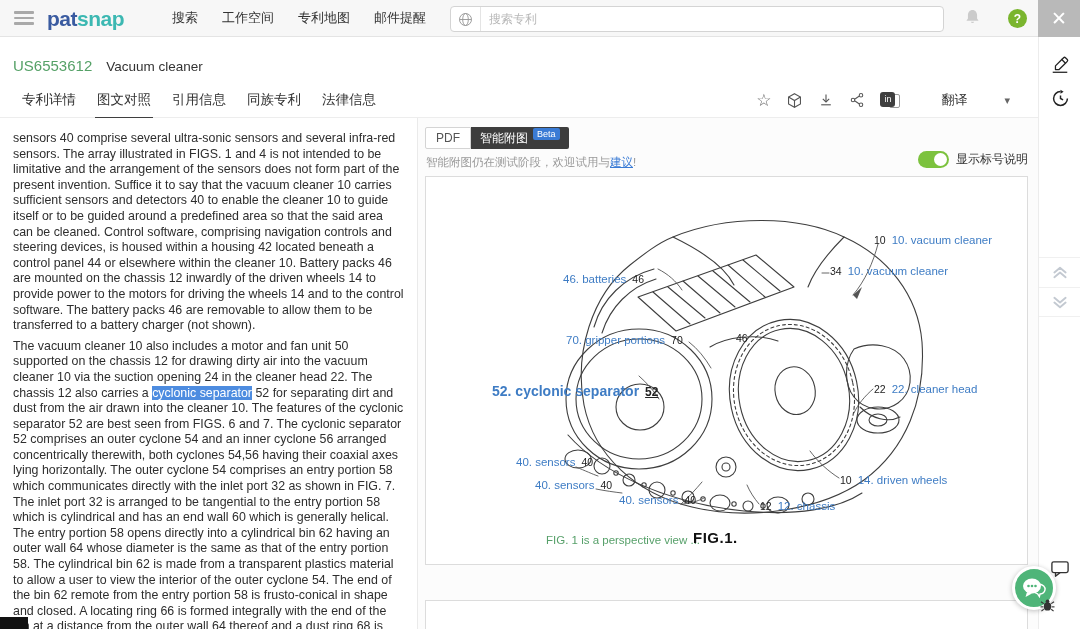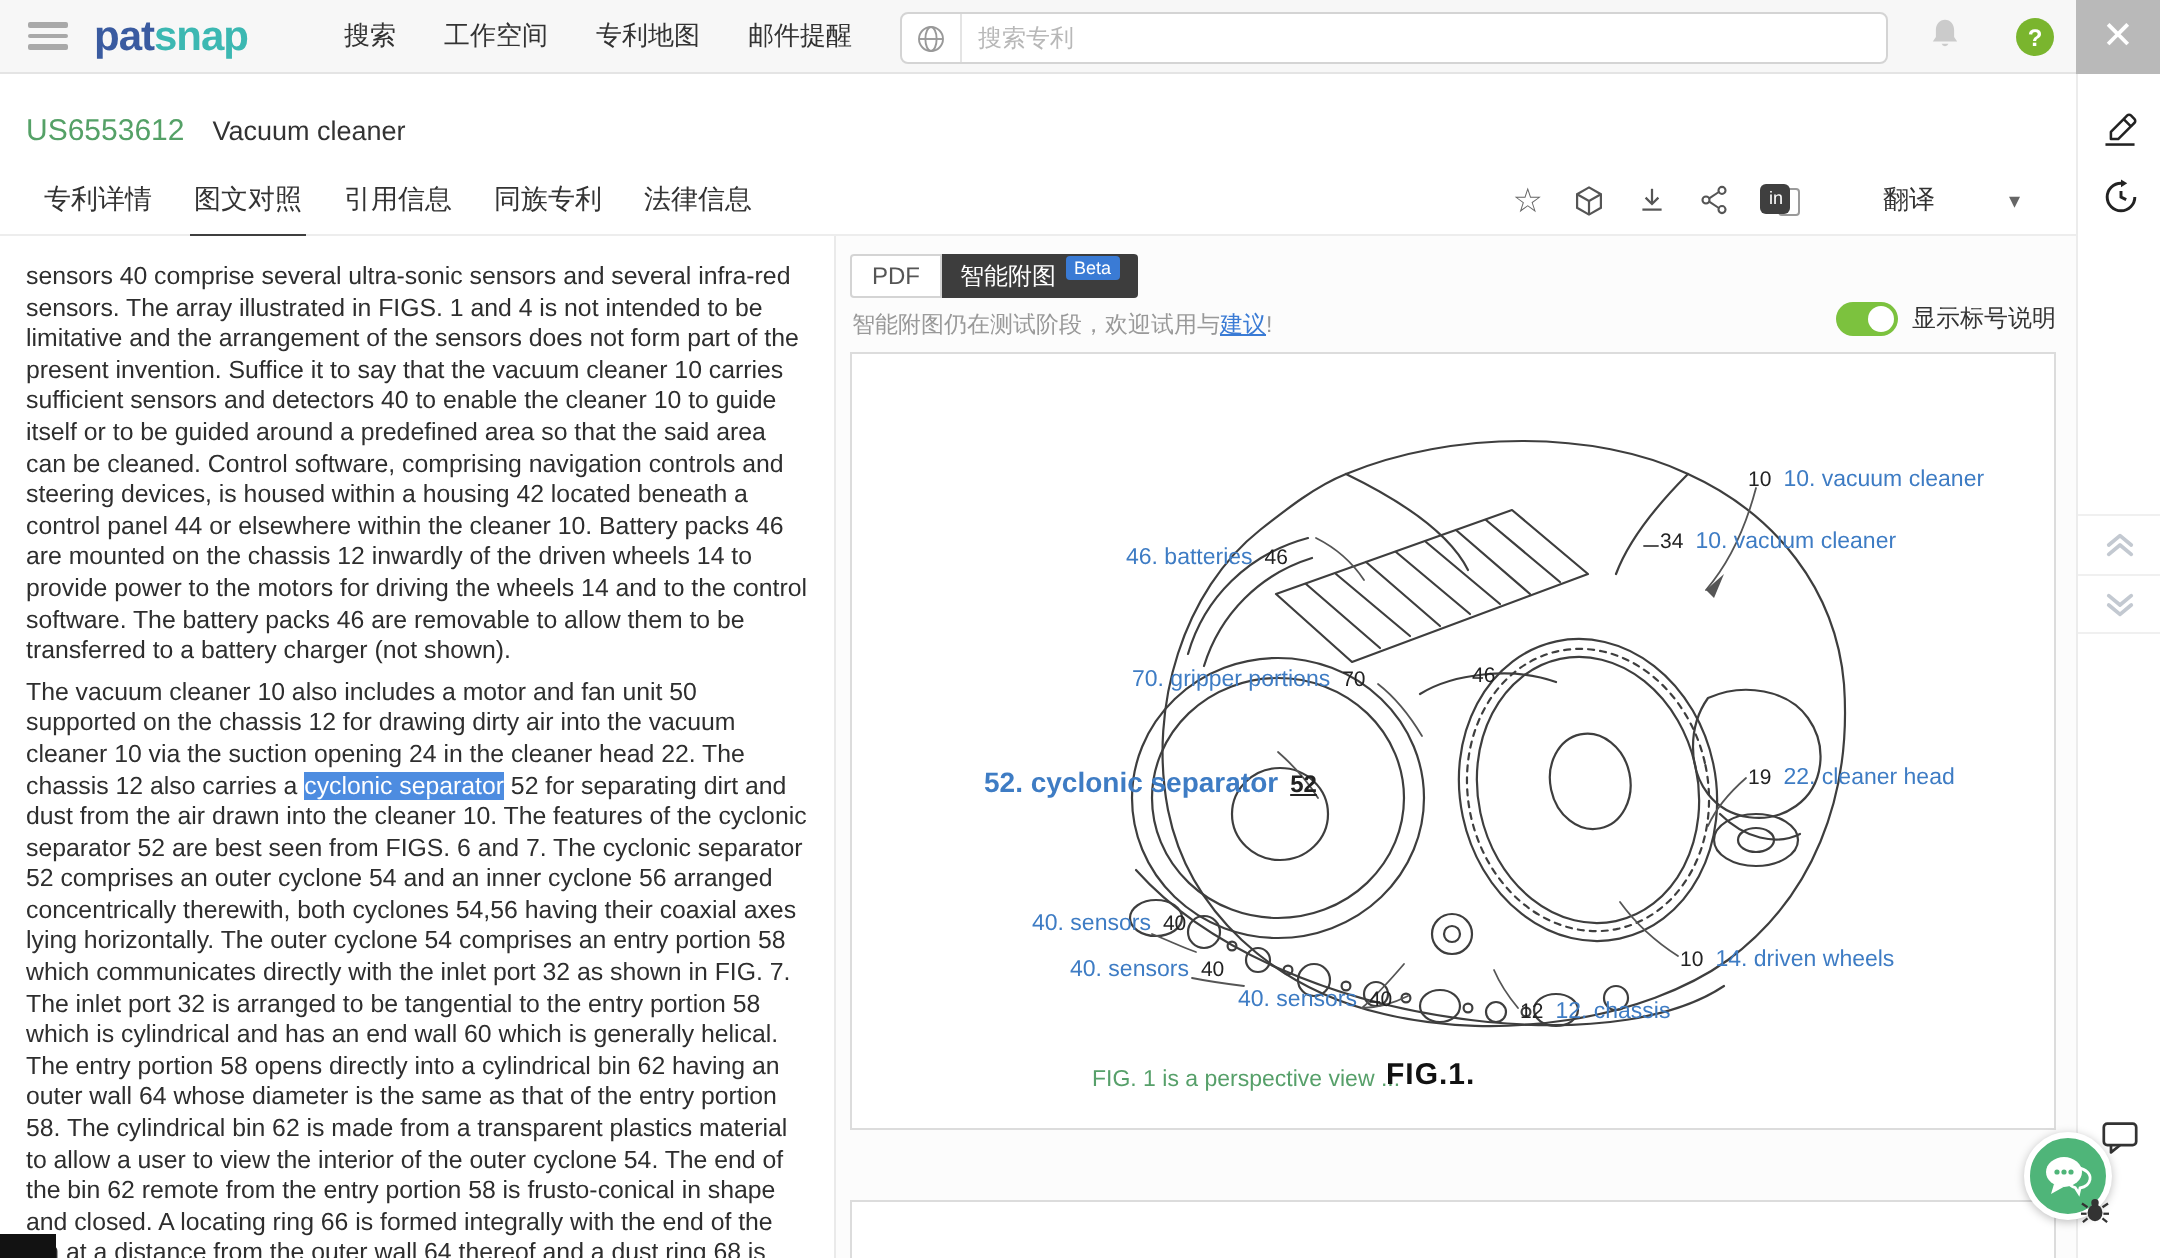--- a/index.html
+++ b/index.html
@@ -326,21 +326,21 @@
             </div>
             <div class="anno" style="left: 109px; top: 302px;">
               <span class="lbl">40. sensors</span>
               <span class="num">40</span>
             </div>
             <div class="anno" style="left: 193px; top: 317px;">
               <span class="lbl">40. sensors</span>
               <span class="num">40</span>
             </div>
             <div class="anno" style="left: 448px; top: 206px;">
-              <span class="num">19</span>
+              <span class="num">22</span>
               <span class="lbl">22. cleaner head</span>
             </div>
             <div class="anno" style="left: 414px; top: 297px;">
               <span class="num">10</span>
               <span class="lbl">14. driven wheels</span>
             </div>
             <div class="anno" style="left: 334px; top: 323px;">
               <span class="num">12</span>
               <span class="lbl">12. chassis</span>
             </div>

